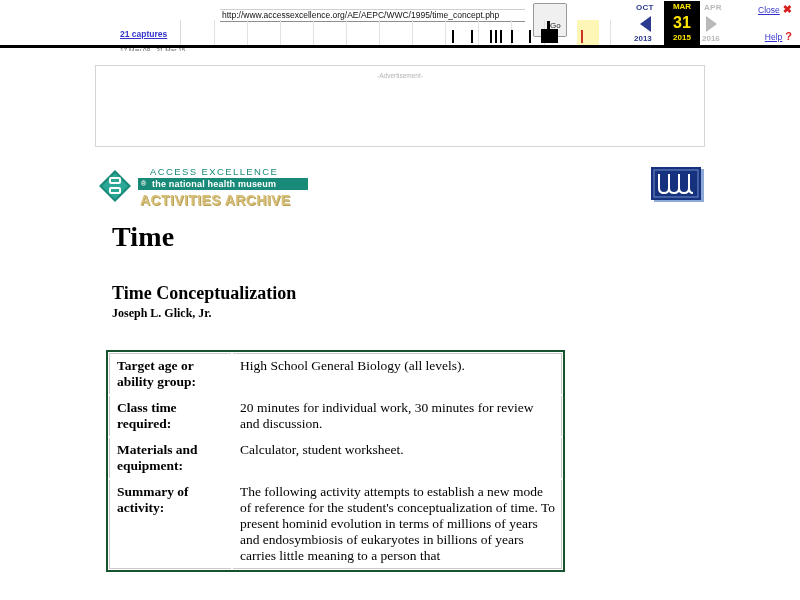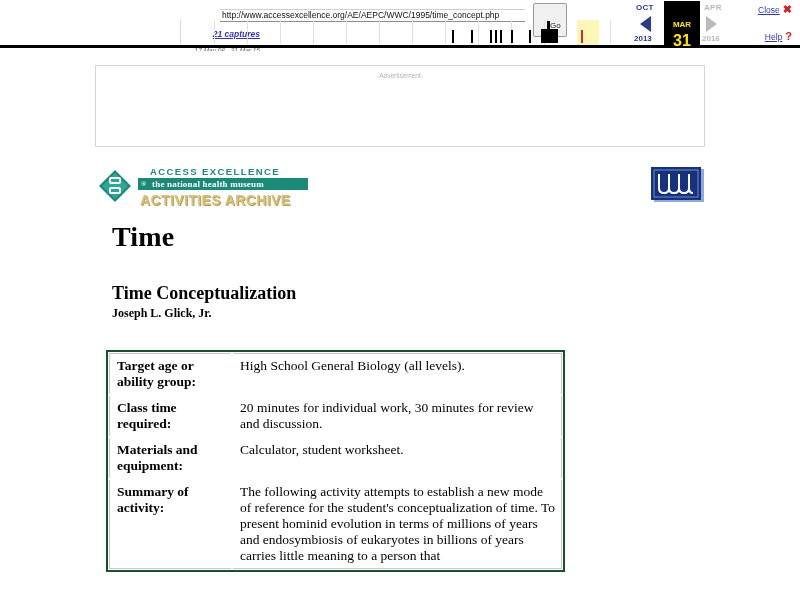--- a/index.html
+++ b/index.html
@@ -71,22 +71,21 @@
     transform: scaleX(0.86);
     transform-origin: left center;
     margin-left: -4px;
   }
 
   
   .captures-block {
     position: absolute;
     left: 120px; top: 29px;
     width: 140px;
-    text-align: right;
-    font-style: italic;
+    text-align: left;
   }
   .captures-link {
     color: #3333cc;
     font-size: 8.5px;
     font-weight: bold;
     text-decoration: underline;
     font-family: "Liberation Sans", sans-serif;
     cursor: pointer;
     display: block;
   }
@@ -199,21 +198,21 @@
     width: 36px;
     height: 44px;
     background: #000000;
     text-align: center;
   }
   .dn-cur-month {
     color: #ffe600;
     font-size: 8px;
     font-weight: bold;
     line-height: 10px;
-    padding-top: 19px;
+    padding-top: 1px;
   }
   .dn-cur-day {
     color: #ffe600;
     font-size: 16px;
     font-weight: bold;
     line-height: 21px;
   }
   .dn-cur-year {
     color: #ffe600;
     font-size: 8px;
@@ -308,30 +307,30 @@
     width: 34px; height: 34px;
   }
   .ae-title-bar {
     position: absolute;
     left: 40px; top: 2px;
     width: 170px;
   }
   .ae-access {
     font-family: "Liberation Sans", sans-serif;
     font-size: 9.5px;
-    font-weight: bold;
+    font-weight: normal;
     color: #1a8a78;
     letter-spacing: 1.4px;
     padding-left: 12px;
   }
   .ae-museum {
     margin-top: 1px;
     background: #1a8a78;
     color: #ffffff;
-    font-family: Liberation Serif, serif;
+    font-family: Liberation Sans, sans-serif;
     font-size: 9px;
     font-weight: bold;
     padding: 1px 4px 1px 14px;
     letter-spacing: 0.2px;
     position: relative;
   }
   .ae-reg {
     position: absolute;
     left: 3px; top: 2px;
     font-size: 7px;

